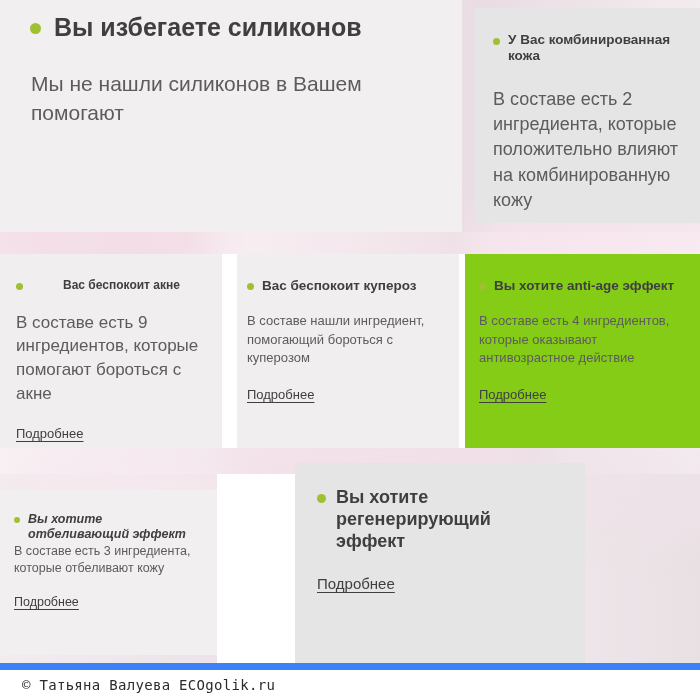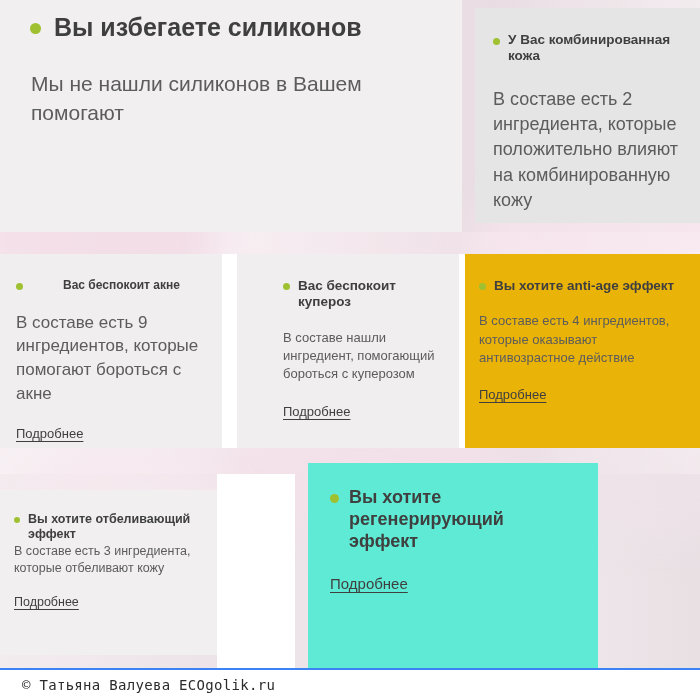--- a/index.html
+++ b/index.html
@@ -125,68 +125,68 @@
   #card-acne .bullet { width: 7px; height: 7px; margin-right: 8px; margin-top: 5px; }
   #card-acne .title { font-size: 12px; padding-left: 32px; }
   #card-acne .desc { font-size: 17px; margin-top: 18px; }
   #card-acne .more { font-size: 13px; margin-top: 20px; }
 
   
   #card-couperose {
     left: 237px; top: 254px; width: 222px; height: 194px;
     background: #f0eeee;
   }
-  #card-couperose .pad { padding: 24px 18px 18px 32px; margin-left: 14px; }
+  #card-couperose .pad { padding: 24px 18px 18px 10px; }
   #card-couperose .bullet { width: 7px; height: 7px; margin-right: 8px; margin-top: 5px; }
   #card-couperose .title { font-size: 13.5px; }
   #card-couperose .desc { font-size: 13px; margin-top: 18px; }
   #card-couperose .more { font-size: 13px; margin-top: 20px; }
 
   
   #card-antiage {
     left: 465px; top: 254px; width: 235px; height: 194px;
-    background: #eab308;
+    background: #84cc16;
   }
   #card-antiage .pad { padding: 24px 16px 18px 14px; }
   #card-antiage .bullet { width: 7px; height: 7px; margin-right: 8px; margin-top: 5px; }
   #card-antiage .title { font-size: 13.5px; }
   #card-antiage .desc { font-size: 13px; margin-top: 18px; }
   #card-antiage .more { font-size: 13px; margin-top: 20px; }
 
   
   #card-whitening {
     left: 0; top: 490px; width: 217px; height: 165px;
     background: #f1efef;
   }
   #card-whitening .pad { padding: 22px 16px 14px 14px; }
   #card-whitening .bullet { width: 6px; height: 6px; margin-right: 8px; margin-top: 5px; }
-  #card-whitening .title { font-size: 12.5px; }
+  #card-whitening .title { font-size: 12.5px; font-style: italic; }
   #card-whitening .desc { font-size: 12.5px; }
   #card-whitening .more { font-size: 12.5px; margin-top: 17px; }
 
   
   #card-regen {
-    left: 308px; top: 463px; width: 290px; height: 207px;
-    background: #5eead4;
+    left: 295px; top: 463px; width: 290px; height: 207px;
+    background: #e5e5e5;
   }
   #card-regen .pad { padding: 24px 22px 16px 22px; }
   #card-regen .bullet { width: 9px; height: 9px; margin-right: 10px; margin-top: 7px; }
   #card-regen .title { font-size: 18px; }
   #card-regen .desc { font-size: 17px; margin-top: 22px; }
   #card-regen .more { font-size: 15px; margin-top: 22px; }
 
   
   .footer {
     position: absolute;
     left: 0; bottom: 0;
     width: 700px; height: 30px;
     background: #ffffff;
     display: flex;
     align-items: center;
-    border-top: 2px solid #3b82f6;
+    border-top: 7px solid #3b82f6;
   }
   .footer-text {
     font-family: "DejaVu Sans Mono", monospace;
     font-size: 14px;
     color: #2b2b2b;
     padding-left: 22px;
     letter-spacing: 0.3px;
     white-space: nowrap;
   }
 </style>

